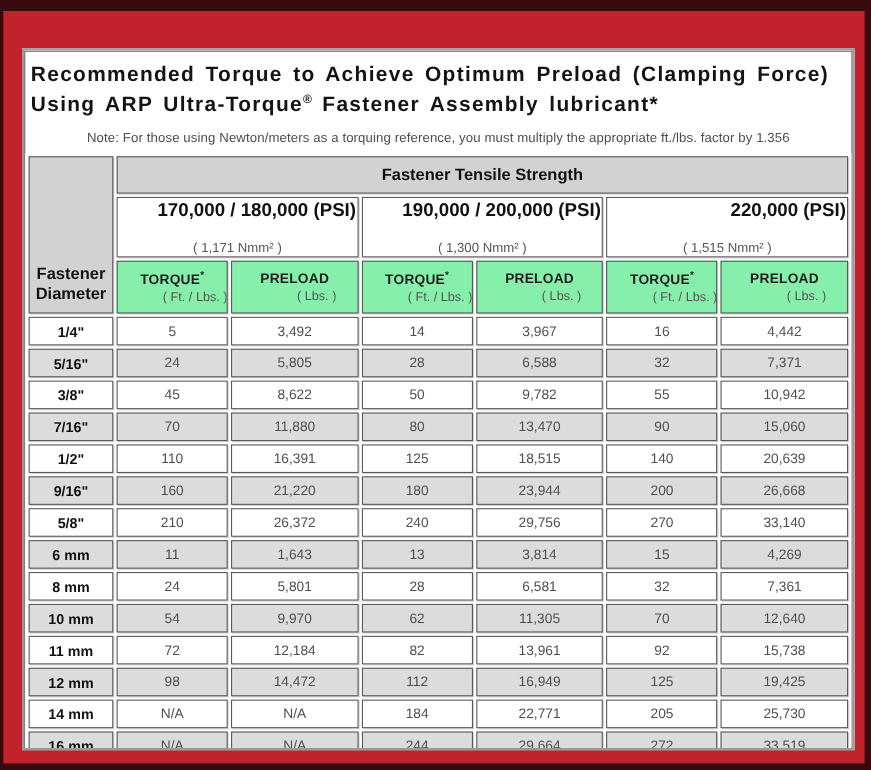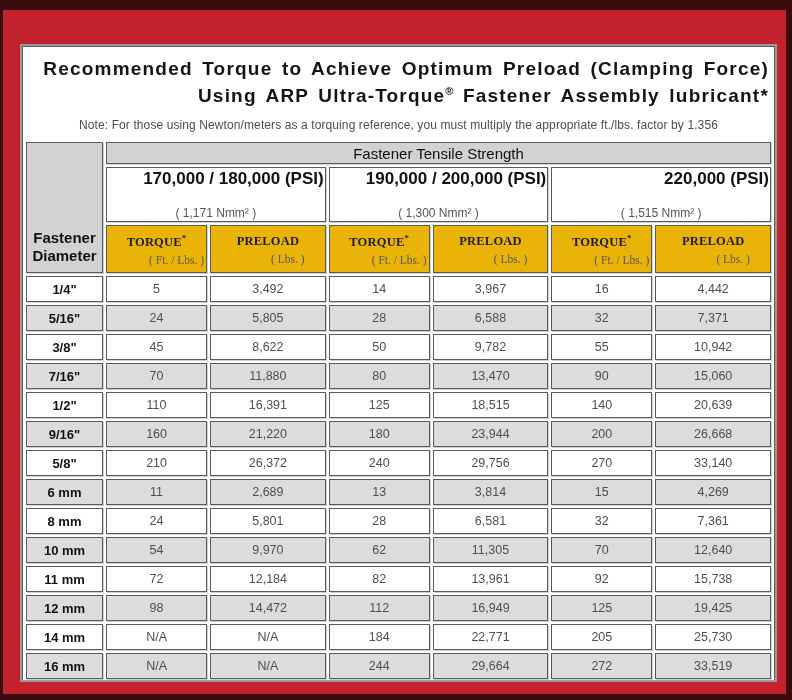--- a/index.html
+++ b/index.html
@@ -1,35 +1,35 @@
 <!DOCTYPE html>
 <html><head>
 <meta charset="utf-8">
 <style>
   html,body{margin:0;padding:0;}
   body{background:#38090d;font-family:"Liberation Sans",sans-serif;}
   .stage{position:relative;width:792px;height:700px;background:#38090d;overflow:hidden;}
   .red-frame{position:absolute;left:3px;right:6px;top:10px;bottom:6px;background:#c2222b;}
   .panel{position:absolute;left:17px;top:34px;right:9px;bottom:12px;background:#ffffff;
          border:2px solid #9a9a9a;box-shadow:inset 0 0 0 1px #5c5c5c;overflow:hidden;}
-  .title{margin:10px 6px 0 6px;text-align:right;font-size:19px;font-weight:bold;color:#141414;
+  .title{margin:10px 6px 0 6px;text-align:left;font-size:19px;font-weight:bold;color:#141414;
          letter-spacing:1.2px;word-spacing:3px;line-height:1.4;}
   .title sup{font-size:11px;letter-spacing:0;}
   .note{margin:9px 6px 0 6px;text-align:center;font-size:12px;color:#4d4d4d;letter-spacing:0.1px;}
   table.torque-table{width:calc(100% - 2px);margin:7px 0 0 1px;border-collapse:separate;border-spacing:3px;
          table-layout:fixed;background:#ffffff;}
   th,td{box-sizing:border-box;border:1px solid #5a5a5a;box-shadow:1px 1px 0 rgba(0,0,0,0.18);
         text-align:center;vertical-align:middle;overflow:hidden;white-space:nowrap;}
-  th.tensile{height:22px;background:#d2d2d2;font-size:15px;font-weight:normal;color:#111;}
+  th.tensile{height:34px;background:#d2d2d2;font-size:15px;font-weight:bold;color:#111;}
   th.diam-head{background:#d2d2d2;font-size:15px;font-weight:bold;color:#111;
                vertical-align:bottom;padding-bottom:6px;line-height:1.25;}
   th.psi{height:50px;background:#ffffff;}
   .psi-main{font-size:17px;font-weight:bold;color:#111;text-align:right;}
   .psi-sub{font-size:12px;font-weight:normal;color:#555;margin-top:17px;}
-  th.colhead{height:48px;background:#eab308;font-family:Liberation Serif, serif;}
+  th.colhead{height:48px;background:#86efac;}
   .ch-main{font-size:12.5px;font-weight:bold;color:#1c1c1c;letter-spacing:0.2px;}
   .ch-main sup{font-size:9px;}
   .ch-sub{font-size:11.5px;font-weight:normal;color:#555;margin-top:4px;padding-left:40px;}
   tbody th.diam-cell{height:26px;background:#ffffff;font-size:13px;font-weight:bold;color:#111;}
   tbody td{height:26px;background:#ffffff;font-size:12.5px;color:#4f4f4f;}
   tbody tr.shade th.diam-cell, tbody tr.shade td{background:#dcdcdc;}
 </style>
 </head>
 <body>
 
@@ -157,21 +157,21 @@
               <td>210</td>
               <td>26,372</td>
               <td>240</td>
               <td>29,756</td>
               <td>270</td>
               <td>33,140</td>
             </tr>
             <tr class="shade">
               <th class="diam-cell">6 mm</th>
               <td>11</td>
-              <td>2,689</td>
+              <td>1,643</td>
               <td>13</td>
               <td>3,814</td>
               <td>15</td>
               <td>4,269</td>
             </tr>
             <tr>
               <th class="diam-cell">8 mm</th>
               <td>24</td>
               <td>5,801</td>
               <td>28</td>

